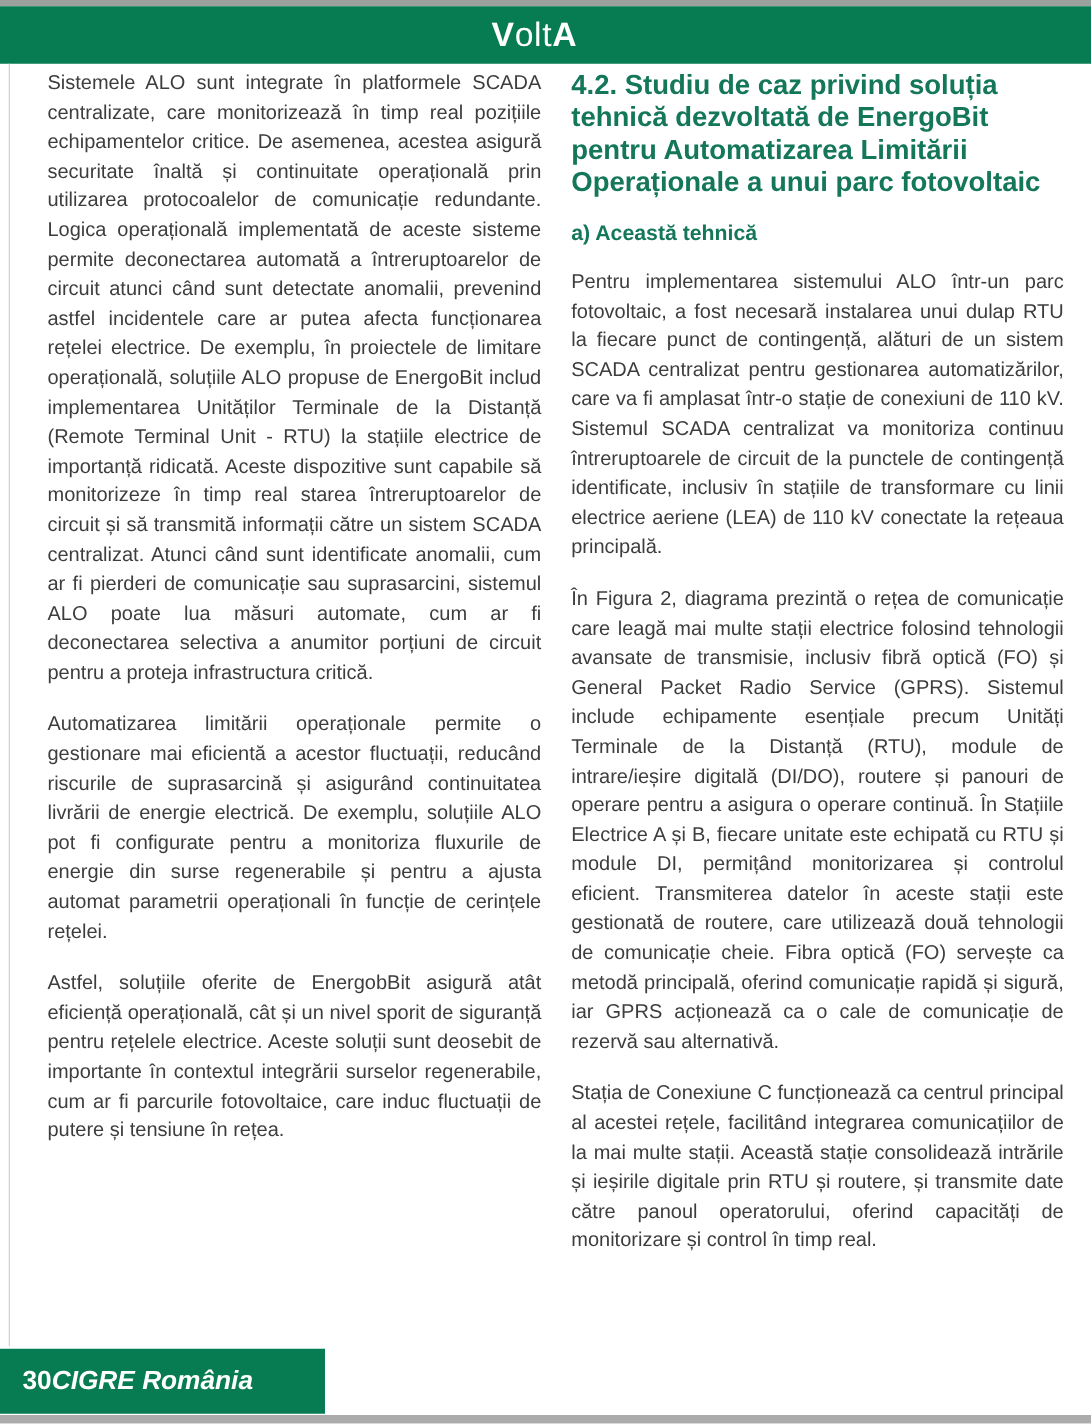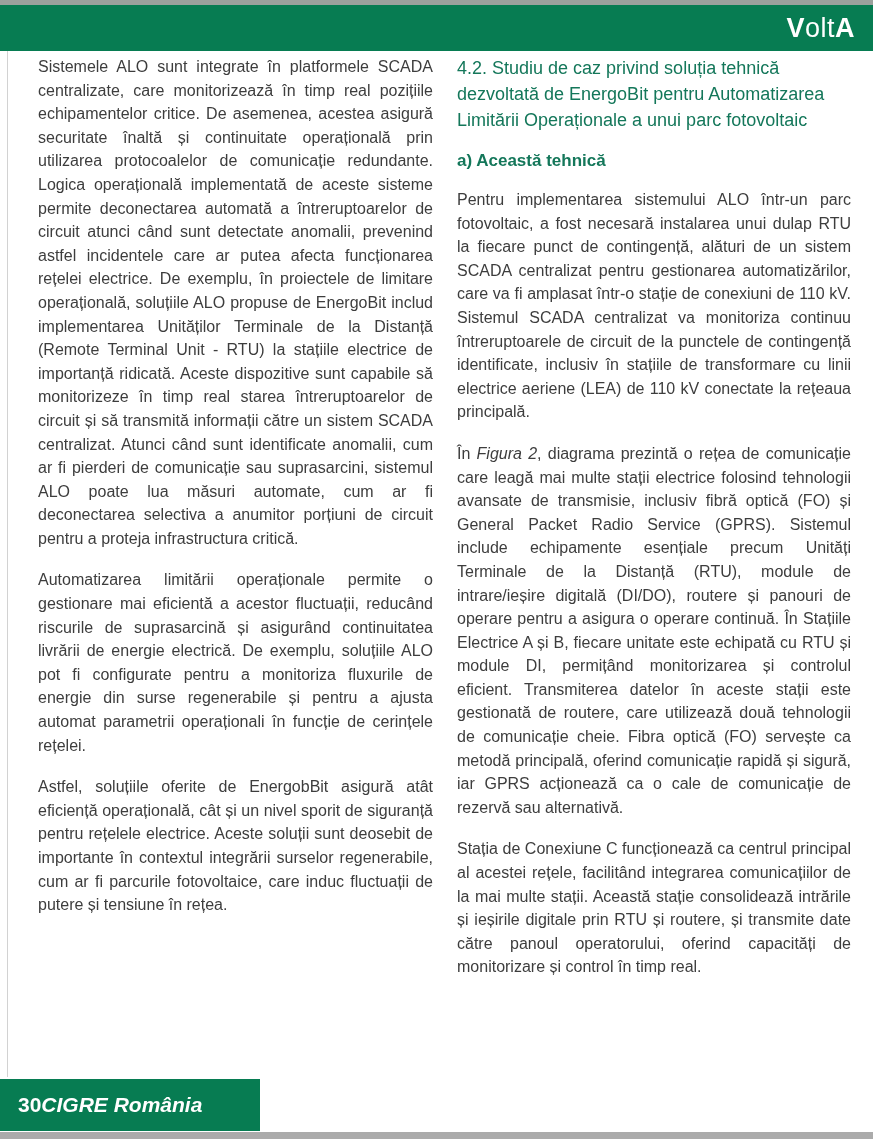--- a/index.html
+++ b/index.html
@@ -17,21 +17,21 @@
     width: 100%; height: 5px;
     background: #9ba19d;
   }
   .header-bar {
     position: absolute;
     top: 5px; left: 0;
     width: 100%; height: 46px;
     background: #077c52;
     display: flex;
     align-items: center;
-    justify-content: flex-end;
+    justify-content: center;
     padding-right: 18px;
     box-sizing: border-box;
   }
   .brand {
     color: #ffffff;
     font-size: 27px;
     letter-spacing: 0.5px;
     line-height: 1;
   }
   .brand .b { font-weight: 700; }
@@ -57,35 +57,35 @@
   .body-text p {
     margin: 0 0 18px 0;
     font-size: 16px;
     line-height: 23.6px;
     color: #3d3d3d;
     text-align: justify;
   }
   .body-text p:last-child { margin-bottom: 0; }
   .section-heading {
     margin: 0 0 16px 0;
-    font-size: 18px;
+    font-size: 22px;
     line-height: 26px;
-    font-weight: 400;
+    font-weight: 700;
     color: #14775a;
     text-align: left;
   }
   .subsection-heading {
     margin: 0 0 15px 0;
     font-size: 17px;
     line-height: 24px;
     font-weight: 700;
     color: #14775a;
     text-align: left;
   }
-  .figure-ref { font-style: italic; }
+  .figure-ref { }
   .footer-bar {
     position: absolute;
     left: 0; bottom: 8px;
     width: 260px; height: 52px;
     background: #077c52;
     display: flex;
     align-items: center;
     box-sizing: border-box;
     padding-left: 18px;
     color: #ffffff;

